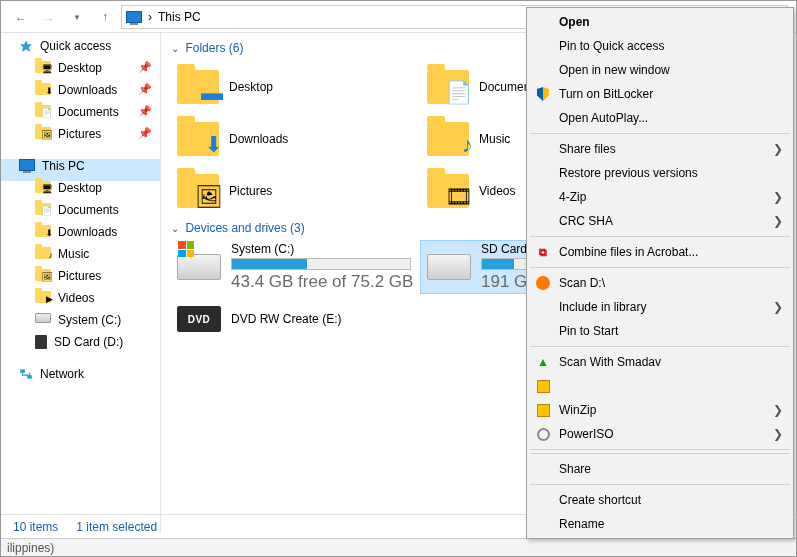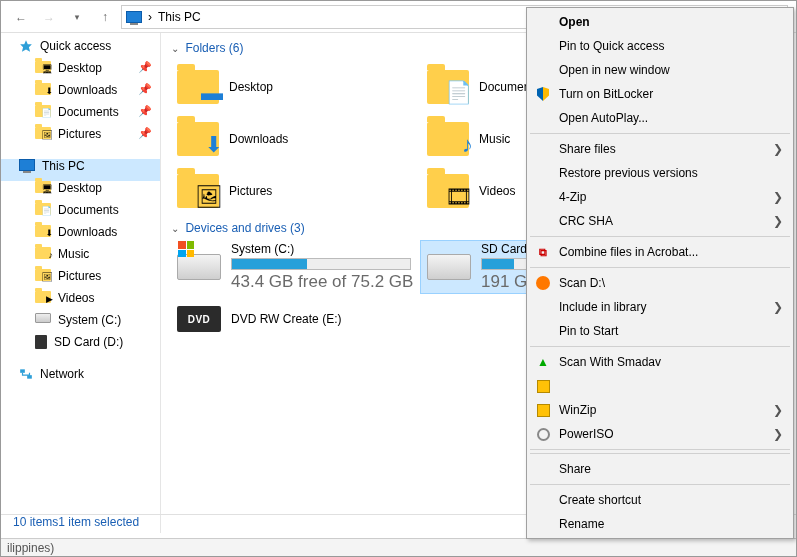--- a/index.html
+++ b/index.html
@@ -38,21 +38,21 @@
 .big-folder .ov{position:absolute;bottom:-2px;right:-4px;font-size:22px;}
 .big-drive{width:44px;height:26px;background:linear-gradient(#f4f4f4,#cfcfcf);border:1px solid #aaa;border-radius:2px;position:relative;}
 .big-drive .wlogo{position:absolute;top:-14px;left:0;width:16px;height:16px;display:grid;grid-template:1fr 1fr/1fr 1fr;gap:1px;}
 .wlogo span:nth-child(1){background:#f25022}.wlogo span:nth-child(2){background:#7fba00}.wlogo span:nth-child(3){background:#00a4ef}.wlogo span:nth-child(4){background:#ffb900}
 .dvd-drive{width:44px;height:26px;background:#2b2b2b;border-radius:2px;color:#fff;display:flex;align-items:center;justify-content:center;font-size:10px;font-weight:bold;letter-spacing:0.5px;}
 .item-txt{display:flex;flex-direction:column;gap:2px;flex:1;}
 .space-bar{width:180px;height:12px;border:1px solid #bbb;background:#eee;}
 .space-fill{height:100%;background:#26a0da;}
 .sub-txt{color:#6a6a6a;font-size:17px;}
 
-.statusbar{position:absolute;bottom:18px;left:0;right:0;height:24px;border-top:1px solid #e0e0e0;display:flex;align-items:flex-start;padding:0 12px;color:#1a5fb4;}
+.statusbar{position:absolute;bottom:18px;left:0;right:0;height:24px;border-top:1px solid #e0e0e0;display:flex;align-items:center;gap:18px;padding:0 12px;color:#1a5fb4;}
 .bottombar{position:absolute;bottom:0;left:0;right:0;height:18px;border-top:1px solid #ccc;background:#f4f4f4;padding:0 6px;display:flex;align-items:center;color:#555;font-size:11px;text-align:right;}
 
 .ctx-menu{position:absolute;top:6px;right:2px;width:268px;background:#f2f2f2;border:1px solid #a0a0a0;box-shadow:2px 2px 4px rgba(0,0,0,0.25);padding:2px;z-index:50;}
 .ctx-item{height:24px;display:flex;align-items:center;padding:0 26px 0 30px;position:relative;cursor:default;}
 .ctx-item.hover{background:#d8d8d8;}
 .ctx-item.bold{font-weight:bold;}
 .ctx-sep{height:1px;background:#d0d0d0;margin:3px 1px;}
 .ctx-icon{position:absolute;left:6px;width:16px;height:16px;display:flex;align-items:center;justify-content:center;font-size:13px;}
 .ctx-arrow{position:absolute;right:8px;font-size:12px;color:#555;}
 .shield{width:12px;height:14px;background:linear-gradient(90deg,#0063b1 50%,#ffb900 50%);clip-path:polygon(50% 0,100% 15%,100% 60%,50% 100%,0 60%,0 15%);}

